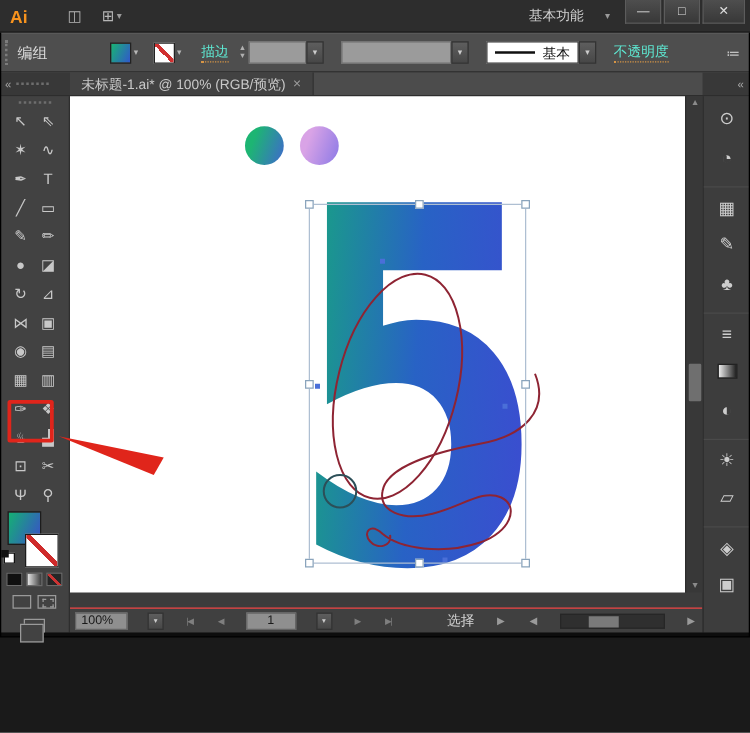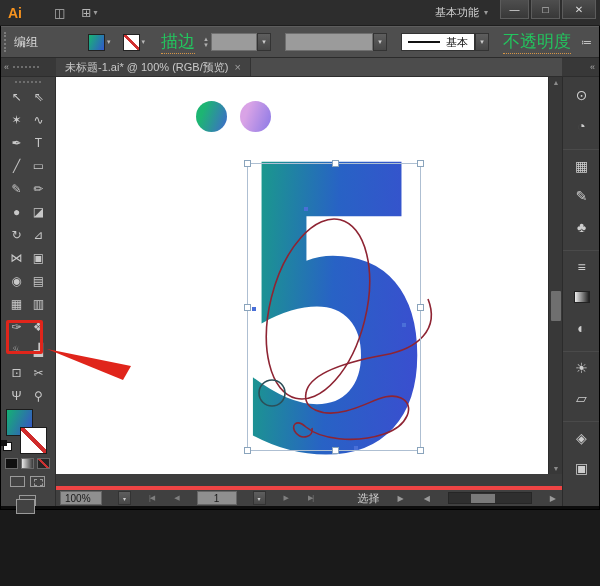--- a/index.html
+++ b/index.html
@@ -7,21 +7,21 @@
     font-family:"Liberation Sans","DejaVu Sans",sans-serif; }
   .window { width:600px; height:510px; display:flex; flex-direction:column;
     background:#3c3c3c; outline:1px solid #000; outline-offset:-1px; position:relative; }
 
   
   .titlebar { height:26px; background:#2d2d2d; display:flex; align-items:center;
     border-bottom:1px solid #1e1e1e; position:relative; }
   .ai-logo { color:#f7931e; font-weight:bold; font-size:14px; margin-left:8px; width:30px; }
   .tb-ic { color:#b5b5b5; font-size:12px; margin-left:16px; }
   .tb-dd { color:#9a9a9a; font-size:8px; margin-left:2px; }
-  .workspace { margin-left:auto; color:#cfcfcf; font-size:11px; display:flex; align-items:center; gap:3px; margin-right:10px; }
+  .workspace { margin-left:auto; color:#cfcfcf; font-size:11px; display:flex; align-items:center; gap:15px; margin-right:10px; }
   .winbtns { display:flex; align-self:flex-start; }
   .winbtn { width:29px; height:19px; background:linear-gradient(#4e4e4e,#383838); border:1px solid #5c5c5c;
     border-top:none; color:#ddd; font-size:10px; display:flex; align-items:center; justify-content:center; margin-left:2px; }
   .winbtn.close { width:34px; margin-right:4px; }
 
   
   .menubar { height:26px; background:#343434; display:flex; align-items:center; gap:15px;
     padding-left:10px; border-bottom:1px solid #262626; }
   .menu-item { color:#d6d6d6; font-size:12px; white-space:nowrap; }
 
@@ -29,21 +29,21 @@
   .controlbar { height:32px; background:#4e4e4e; border-top:1px solid #5d5d5d; border-bottom:1px solid #2b2b2b;
     display:flex; align-items:center; font-size:12px; color:#dcdcdc; }
   .grip-v { width:5px; height:20px; border-left:2px dotted #7c7c7c; margin:0 5px 0 4px; }
   .cb-label { margin-right:0; }
   .sw { width:17px; height:17px; border:1px solid #222; }
   .sw.fill { margin-left:50px; background:linear-gradient(115deg,#18b573,#3157cc); }
   .sw.stroke { margin-left:10px; background:#fff; position:relative; overflow:hidden; }
   .sw.stroke::after { content:""; position:absolute; inset:0;
     background:linear-gradient(45deg,transparent 44%,#d03030 44%,#d03030 58%,transparent 58%); }
   .sw-dd { color:#b8b8b8; font-size:7px; padding:2px 2px; }
-  .orange-link { color:#22c55e; border-bottom:1px dotted #d79545; margin-left:14px; font-size:17px; }
+  .orange-link { color:#5eead4; border-bottom:1px dotted #d79545; margin-left:14px; font-size:11px; }
   .stepper { display:flex; flex-direction:column; justify-content:center; margin-left:8px; color:#b0b0b0; font-size:6px; line-height:6px; }
   .field { height:18px; background:#9b9b9b; border:1px solid #6f6f6f; color:#1c1c1c; font-size:11px;
     display:flex; align-items:center; padding:0 4px; }
   .field.w48 { width:46px; margin-left:2px; }
   .field.wide { width:88px; margin-left:14px; }
   .dd-btn { width:14px; height:18px; background:linear-gradient(#5e5e5e,#474747); border:1px solid #333;
     color:#ccc; font-size:7px; display:flex; align-items:center; justify-content:center; }
   .brush-dd { margin-left:14px; height:18px; background:#fff; border:1px solid #333; display:flex;
     align-items:center; padding:0 6px; gap:6px; }
   .brush-line { width:32px; height:2px; background:#111; }
@@ -115,21 +115,21 @@
   .h-ml{left:-4px;top:140px;} .h-mr{right:-4px;top:140px;}
   .h-bl{left:-4px;bottom:-4px;} .h-bm{left:84px;bottom:-4px;} .h-br{right:-4px;bottom:-4px;}
 
   
   .vscroll { width:14px; background:#383838; border-left:1px solid #2c2c2c; position:relative; }
   .vs-arrow { position:absolute; left:0; width:14px; text-align:center; color:#8b8b8b; font-size:7px; }
   .vs-arrow.up { top:2px; } .vs-arrow.down { bottom:2px; }
   .vs-thumb { position:absolute; left:2px; top:214px; width:10px; height:30px; background:#6f6f6f; border-radius:1px; }
 
   
-  .statusbar { height:20px; background:#404040; border-top:4px solid #ef4444; display:flex;
+  .statusbar { height:20px; background:#404040; border-top:1px solid #ef4444; display:flex;
     align-items:center; padding:0 4px; gap:16px; font-size:10px;margin-top:12px; }
   .zoom-box { width:42px; height:14px; background:#8f8f8f; border:1px solid #666; color:#1a1a1a;
     display:flex; align-items:center; padding:0 4px; }
   .sb-dd { width:13px; height:14px; background:linear-gradient(#5e5e5e,#474747); border:1px solid #333;
     color:#ccc; font-size:6px; display:flex; align-items:center; justify-content:center; }
   .sb-nav { color:#7f7f7f; font-size:7px; letter-spacing:-1px; padding:0 2px; }
   .ab-box { width:40px; height:14px; background:#8f8f8f; border:1px solid #666; color:#1a1a1a;
     display:flex; align-items:center; justify-content:center; }
   .sb-status { flex:1; text-align:right; color:#d2d2d2; font-size:11px; }
   .hs-btn { color:#9a9a9a; font-size:8px; padding:0 2px; }

